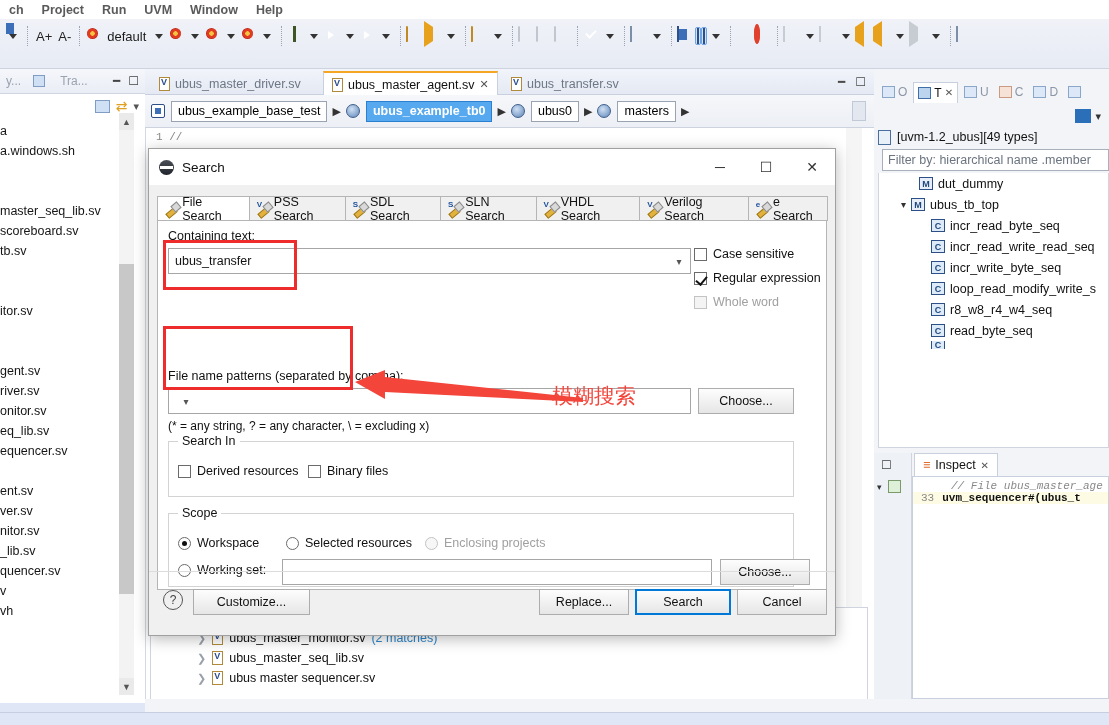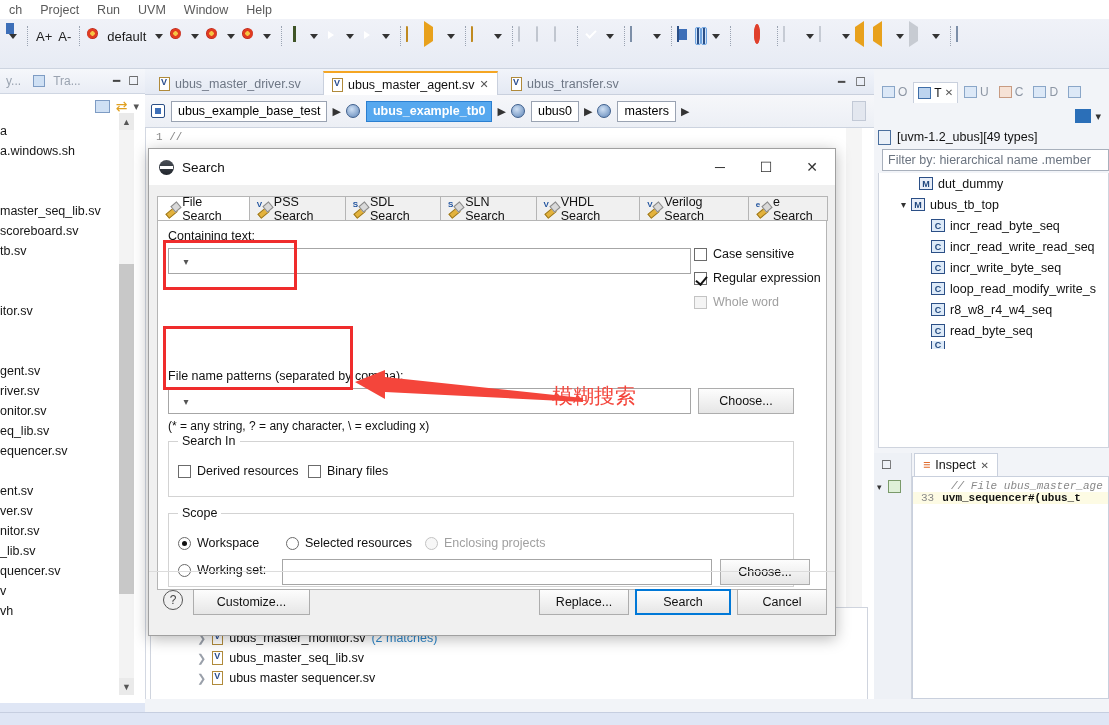--- a/index.html
+++ b/index.html
@@ -13,21 +13,21 @@
     background: #ffffff;
   }
   #root { position: relative; width: 1109px; height: 725px; background: #f2f4f8; }
 
   
   .menubar {
     position: absolute; left: 0; top: 0; width: 1109px; height: 19px;
     background: #ffffff; display: flex; align-items: center;
     font-size: 12.5px; color: #5a5a5a; overflow: hidden;
   }
-  .menubar .mi { padding: 0 9px; white-space: nowrap; }
+  .menubar .mi { padding: 0 9px; white-space: nowrap; font-weight: bold; }
 
   
   .toolbar {
     position: absolute; left: 0; top: 19px; width: 1109px; height: 50px;
     background: linear-gradient(#f0f2f8, #e7ebf4);
     border-bottom: 1px solid #cdd4e0;
   }
   .tbrow { position: absolute; left: 0; top: 2px; height: 30px; display: flex; align-items: center; }
   .sep { width: 1px; height: 20px; border-left: 1px dotted #9aa3b2; margin: 0 5px; }
   .caret { width: 0; height: 0; border-left: 4px solid transparent; border-right: 4px solid transparent;
@@ -279,21 +279,21 @@
       <span class="ico"><span class="grayarrow"></span></span>
       <span class="caret"></span>
       <span class="sep"></span>
       <span class="ico"><span class="docicon"></span></span>
     </div>
   </div>
 
   <div class="leftpanel">
     <div class="lp-tabs">
       <span class="t">y...</span>
-      <span class="t" style="display:flex;align-items:center;gap:8px;">
+      <span class="t" style="display:flex;align-items:center;gap:15px;">
         <span style="width:12px;height:12px;background:#cfe0f4;border:1px solid #7e9cc4;display:inline-block;"></span>
         <span>Tra...</span>
       </span>
       <span style="margin-left:auto;display:flex;gap:8px;padding-right:6px;color:#444;">
         <span>━</span>
         <span>☐</span>
       </span>
     </div>
     <div class="lp-tool">
       <span style="width:15px;height:13px;background:#cfe0f4;border:1px solid #7e9cc4;"></span>
@@ -566,20 +566,21 @@
             </span>
           <span>e Search</span>
         </span>
       </div>
 
       <div class="tabpanel">
 
         <span class="flabel" style="left:10px;top:8px;">Containing text:</span>
 
         <div class="combo" style="left:10px;top:27px;width:523px;">
+          <span class="cv">ubus_transfer</span>
           <span class="carr">▾</span>
         </div>
 
         <div style="position:absolute;left:536px;top:26px;display:flex;flex-direction:column;gap:10px;">
           <span class="cb">
             <span class="box"></span>
             <span>Case sensitive</span>
           </span>
           <span class="cb">
             <span class="box checked"></span>

